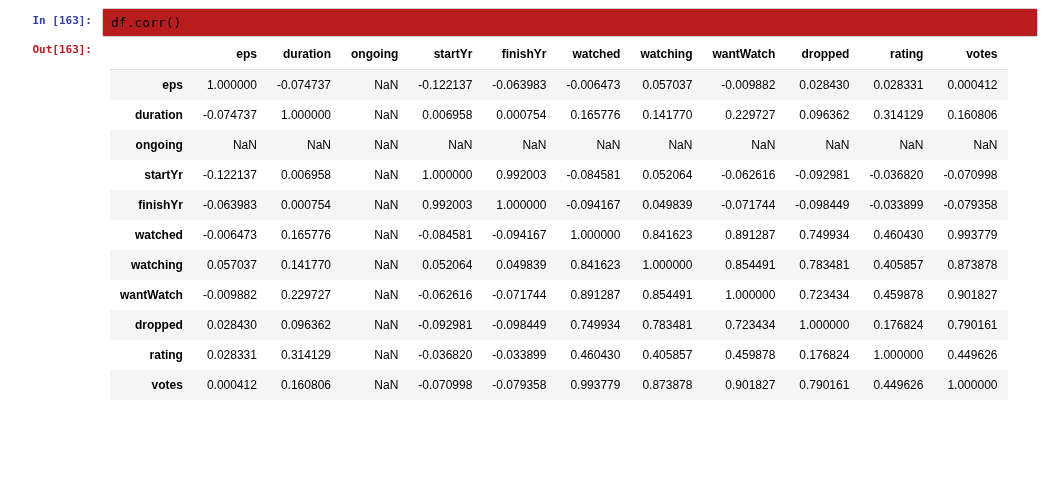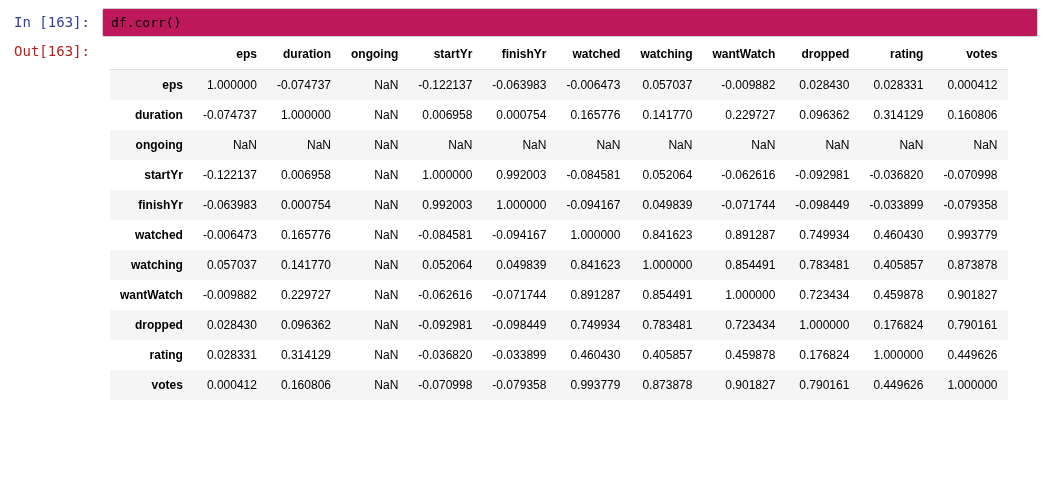--- a/index.html
+++ b/index.html
@@ -11,32 +11,33 @@
   color: #000;
   background: #fff;
 }
 .cell-row {
   display: flex;
   align-items: flex-start;
 }
 .prompt {
   width: 90px;
   flex-shrink: 0;
-  text-align: center;
+  text-align: right;
   padding: 6px 10px 6px 0;
   font-family: Menlo, Consolas, "DejaVu Sans Mono", monospace;
-  font-size: 14px;
+  font-size: 11px;
   color: #303f9f;
+  font-weight: bold;
 }
 .prompt.out {
   color: #b91c1c;
 }
 .input-area {
   flex: 1;
-  background: #be185d;
+  background: #b91c1c;
   border: 1px solid #cfcfcf;
   border-radius: 2px;
   padding: 6px 8px;
   font-family: Menlo, Consolas, "DejaVu Sans Mono", monospace;
   font-size: 13px;
 }
 .output-area {
   flex: 1;
   padding-top: 2px;
 }

